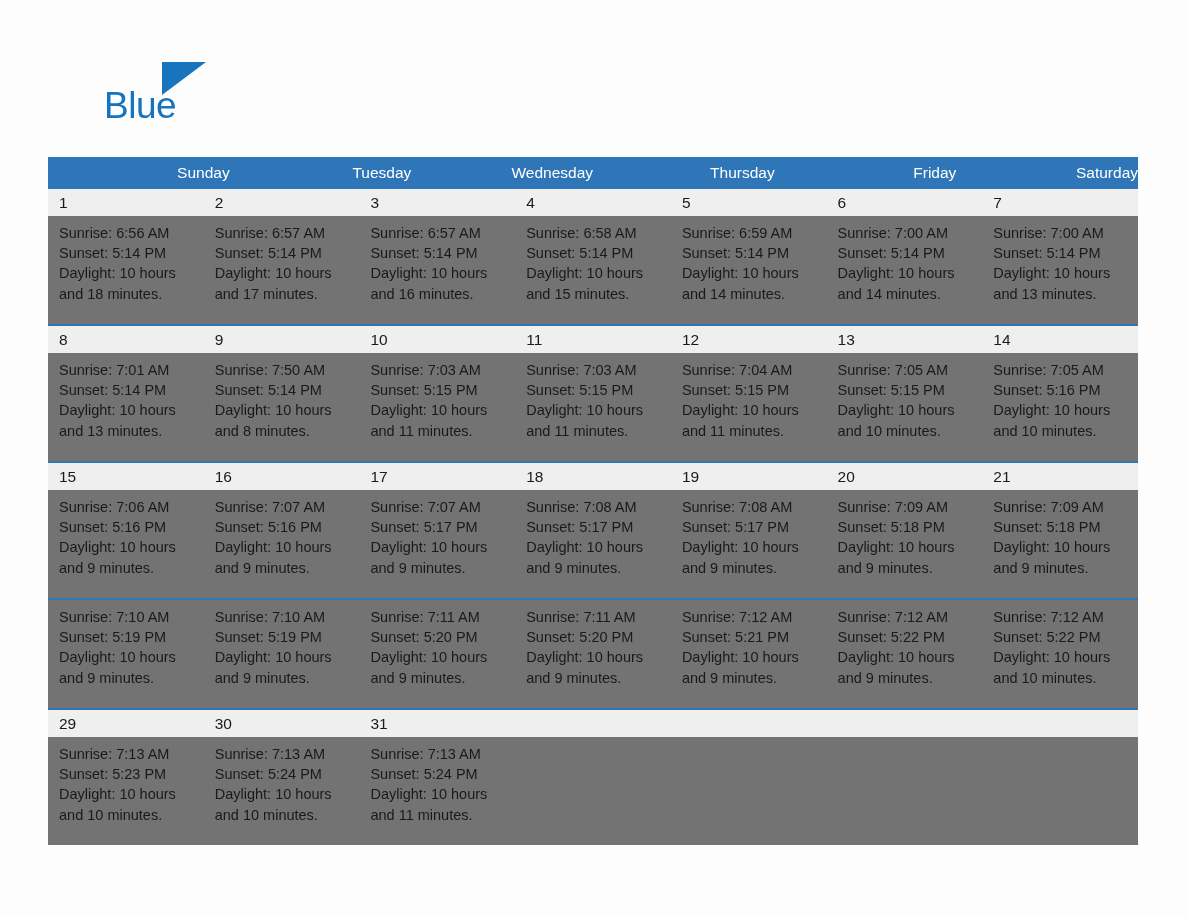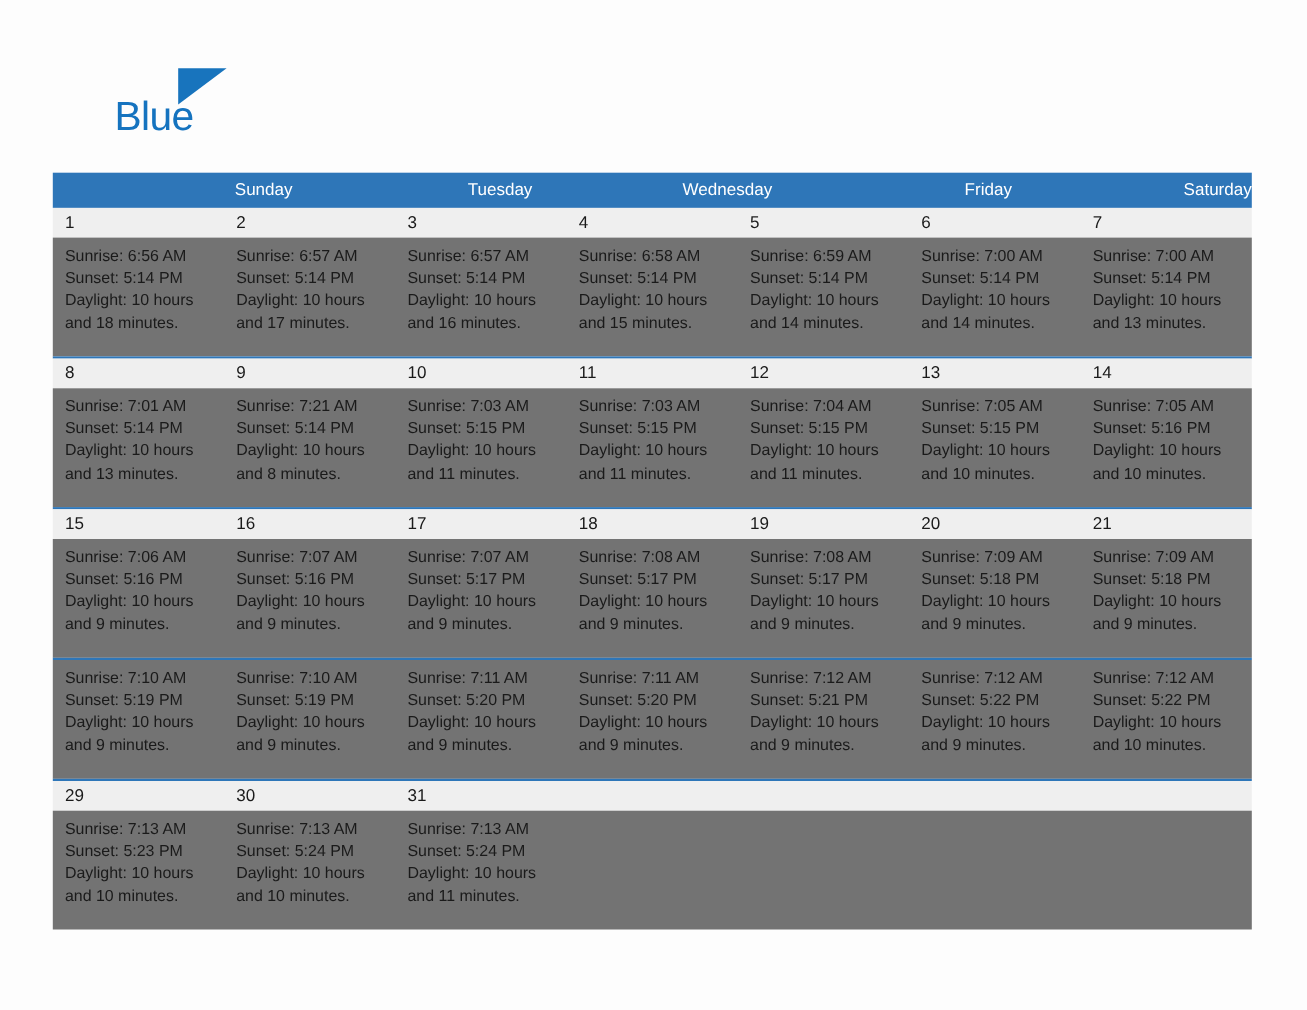--- a/index.html
+++ b/index.html
@@ -168,20 +168,21 @@
 
 
   </div>
 
   <div class="calendar">
 
     <div class="weekday-row">
       <div class="weekday">Sunday</div>
       <div class="weekday">Tuesday</div>
       <div class="weekday">Wednesday</div>
+      <div class="weekday">Thursday</div>
       <div class="weekday">Friday</div>
       <div class="weekday">Saturday</div>
     </div>
 
     <div class="week">
       <div class="daynum-row">
         <div class="daynum">1</div>
         <div class="daynum">2</div>
         <div class="daynum">3</div>
         <div class="daynum">4</div>
@@ -246,21 +247,21 @@
         <div class="daynum">14</div>
       </div>
       <div class="detail-row">
         <div class="detail">
           <div>Sunrise: 7:01 AM</div>
           <div>Sunset: 5:14 PM</div>
           <div>Daylight: 10 hours</div>
           <div>and 13 minutes.</div>
         </div>
         <div class="detail">
-          <div>Sunrise: 7:21 AM</div>
+          <div>Sunrise: 7:50 AM</div>
           <div>Sunset: 5:14 PM</div>
           <div>Daylight: 10 hours</div>
           <div>and 8 minutes.</div>
         </div>
         <div class="detail">
           <div>Sunrise: 7:03 AM</div>
           <div>Sunset: 5:15 PM</div>
           <div>Daylight: 10 hours</div>
           <div>and 11 minutes.</div>
         </div>

